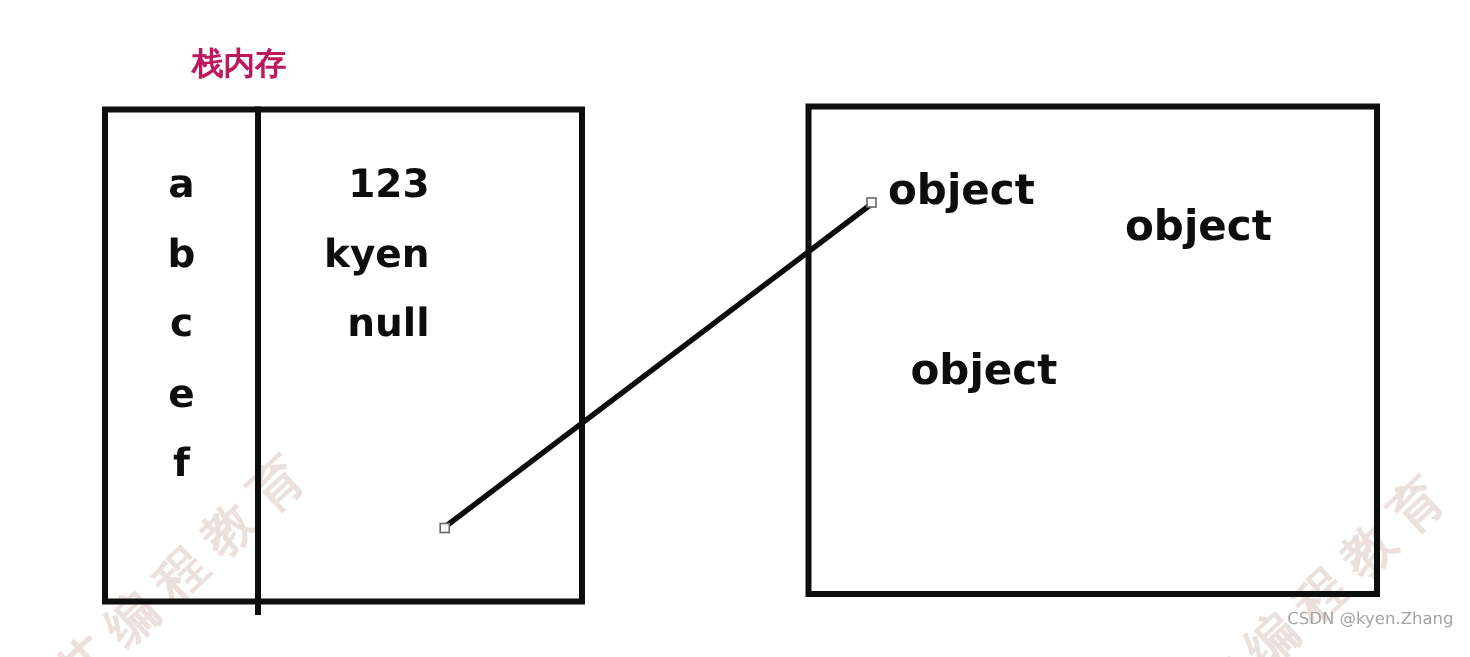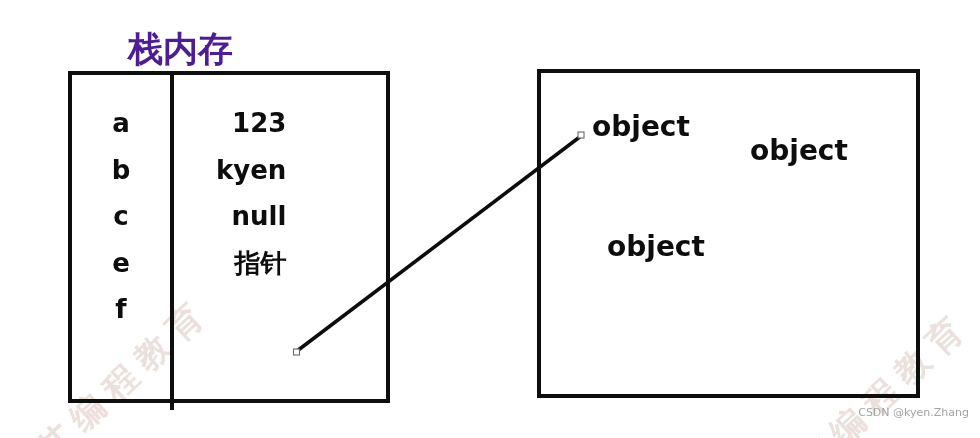--- a/index.html
+++ b/index.html
@@ -15,23 +15,23 @@
     height: 438px;
     background: #ffffff;
     overflow: hidden;
     font-family: "DejaVu Sans", "Liberation Sans", sans-serif;
     color: #0d0d0d;
   }
 
   
   .diagram-title {
     position: absolute;
-    font-size: 35px;
+    font-size: 21px;
     font-weight: bold;
-    color: #4c1d95;
+    color: #be185d;
     white-space: nowrap;
     line-height: 1;
   }
   .title-stack { left: 128px; top: 32px; }
   .title-heap  { left: 647px; top: 26px; }
 
   
   .memory-box {
     position: absolute;
     border: 4px solid #0e0e0e;
@@ -126,21 +126,20 @@
     <div class="stack-row">b</div>
     <div class="stack-row">c</div>
     <div class="stack-row">e</div>
     <div class="stack-row">f</div>
   </div>
 
   <div class="vals-col">
     <div class="stack-row">123</div>
     <div class="stack-row">kyen</div>
     <div class="stack-row">null</div>
-    <div class="stack-row">指针</div>
   </div>
 
   <div class="memory-box heap-box"></div>
 
   <div class="heap-object heap-object-1">object</div>
   <div class="heap-object heap-object-2">object</div>
   <div class="heap-object heap-object-3">object</div>
 
   <svg class="link-svg" viewBox="0 0 980 438" xmlns="http://www.w3.org/2000/svg">
     <line x1="297" y1="351" x2="581" y2="136" stroke="#0c0c0c" stroke-width="3.6"></line>

